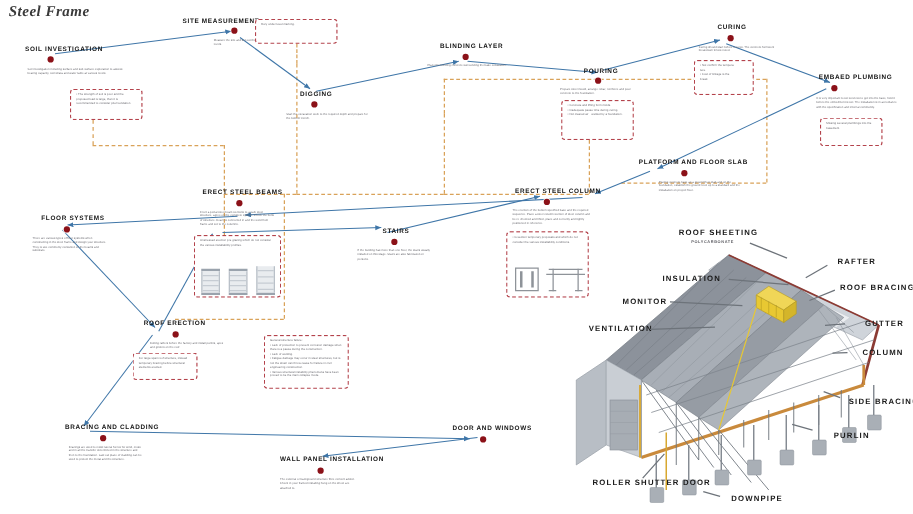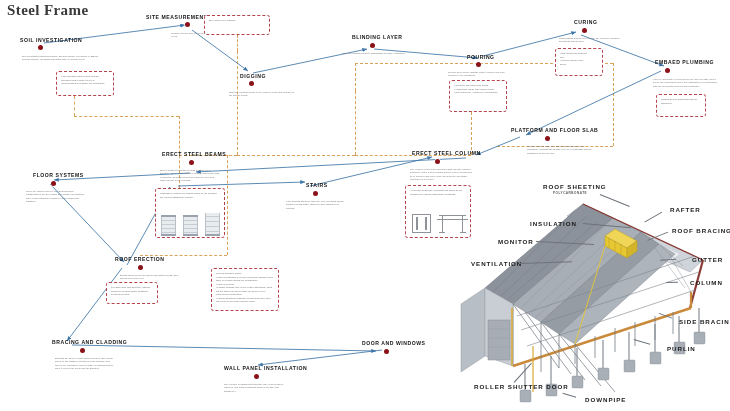--- a/index.html
+++ b/index.html
@@ -2,21 +2,21 @@
 <html><head>
 <meta charset="utf-8">
 <style>
   html,body{margin:0;padding:0;background:#ffffff;}
   body{width:730px;height:411px;overflow:hidden;position:relative;
        font-family:"Liberation Sans",sans-serif;color:#1d1d1d;}
   #stage{position:absolute;left:0;top:0;width:730px;height:411px;}
 
   
   .title{position:absolute;left:7px;top:2px;font-family:"Liberation Serif",serif;
-         font-weight:700;font-size:15px;letter-spacing:.4px;
+         font-style:italic;font-weight:700;font-size:12px;letter-spacing:.4px;
          color:#3a3a3a;}
 
   
   svg.layer{position:absolute;left:0;top:0;width:730px;height:411px;overflow:visible;}
 
   
   .node{position:absolute;}
   .node .dot{position:absolute;width:5px;height:5px;border-radius:50%;
              background:#8b1118;box-shadow:0 0 0 .6px #ffffff;}
   .node .ttl{position:absolute;white-space:nowrap;font-weight:700;

